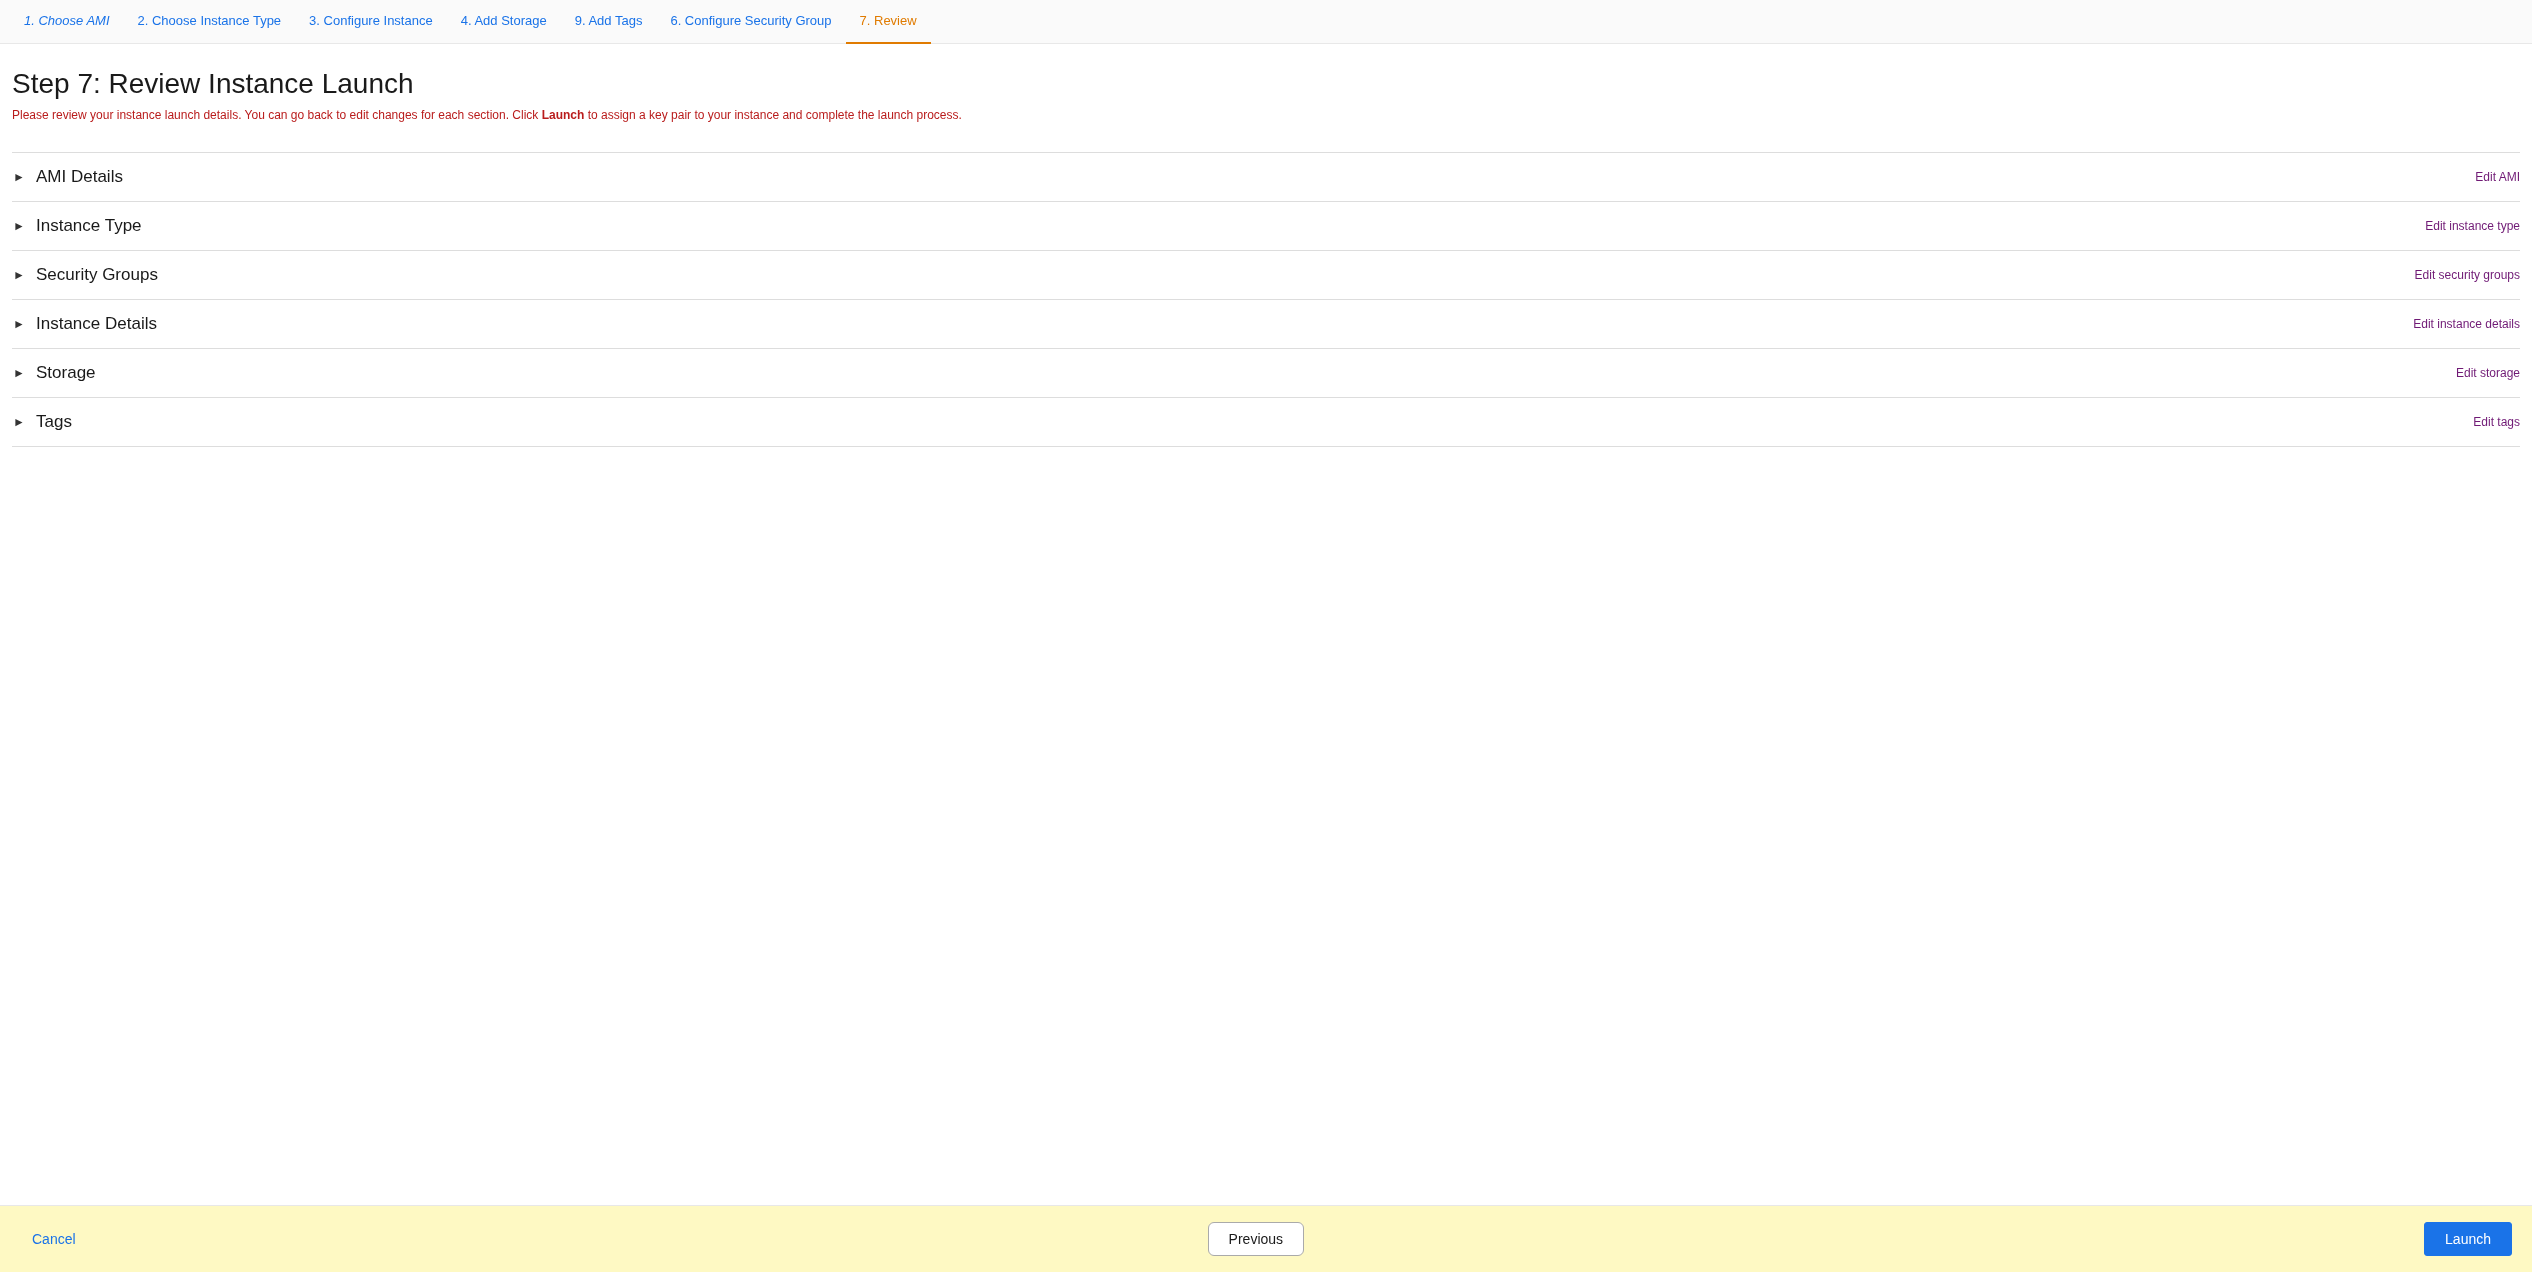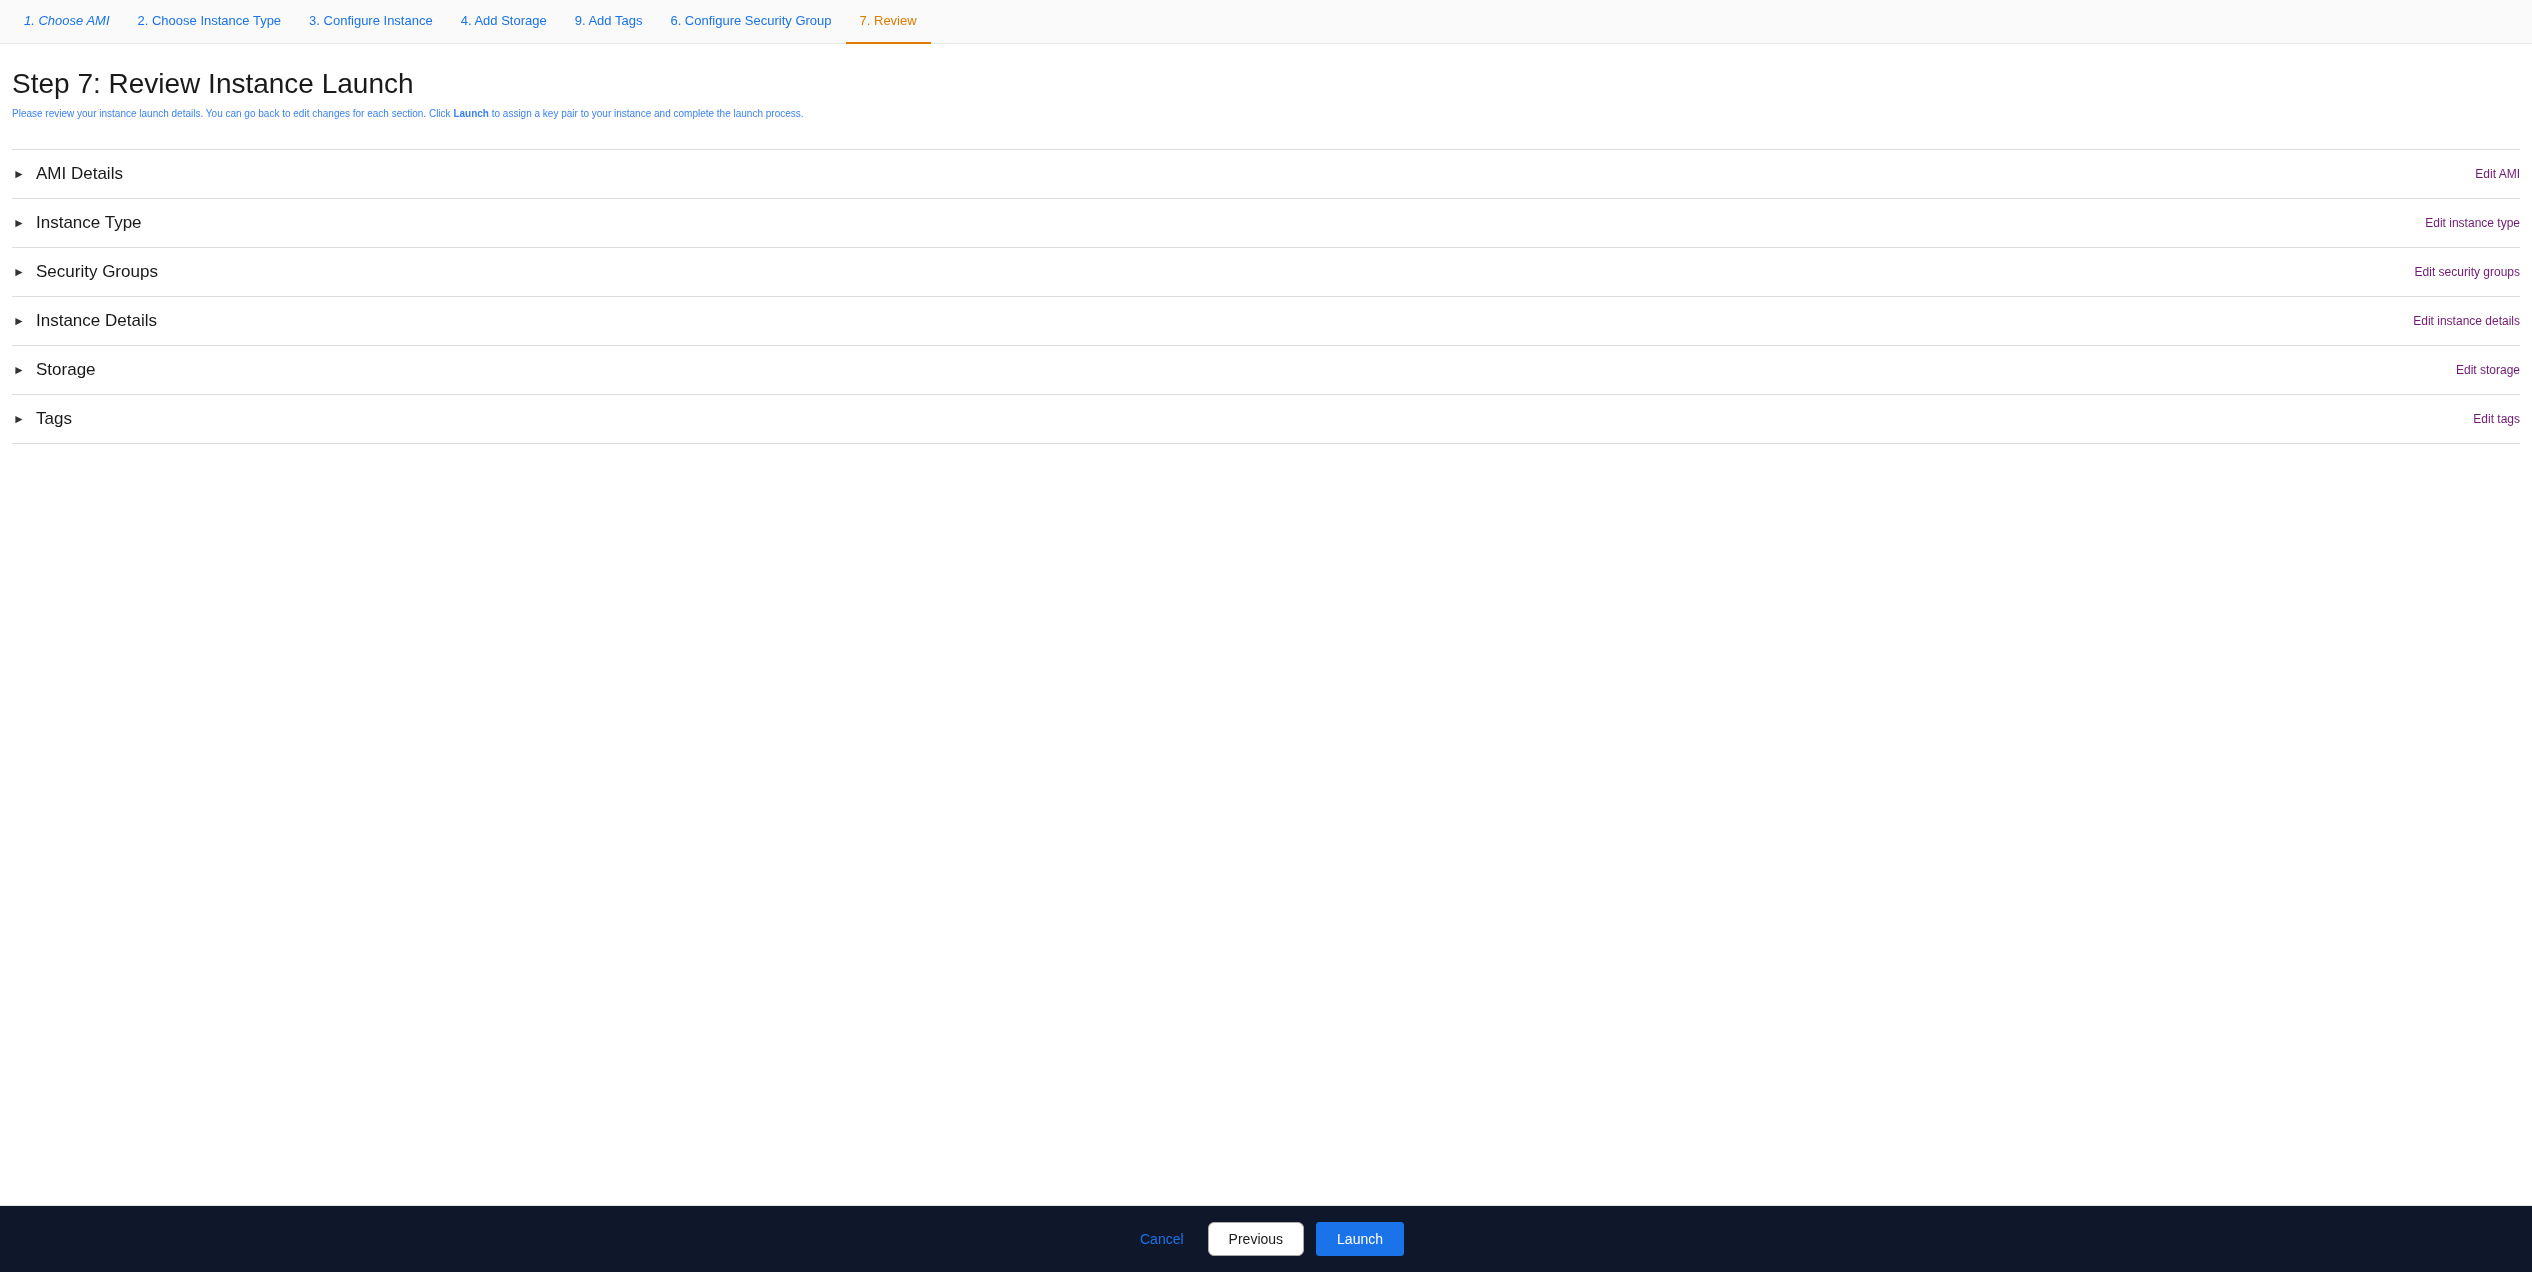--- a/index.html
+++ b/index.html
@@ -58,22 +58,22 @@
     }
 
     .page-title {
       font-size: 28px;
       font-weight: 400;
       color: #1a1a1a;
       margin-bottom: 6px;
     }
 
     .page-description {
-      font-size: 10px;
-      color: #3b82f6;
+      font-size: 12px;
+      color: #b91c1c;
       margin-bottom: 28px;
       line-height: 1.5;
     }
 
     .page-description strong {
       font-weight: 700;
     }
 
     
     .accordion-section {
@@ -119,23 +119,23 @@
     }
 
     
     .footer {
       position: fixed;
       bottom: 0;
       right: 0;
       left: 0;
       display: flex;
       align-items: center;
-      justify-content: center;
+      justify-content: space-between;
       padding: 16px 20px;
-      background: #0f172a;
+      background: #fef9c3;
       border-top: 1px solid #e8e8e8;
       gap: 12px;
     }
 
     .btn-cancel {
       background: none;
       border: none;
       color: #1a73e8;
       font-size: 14px;
       cursor: pointer;

